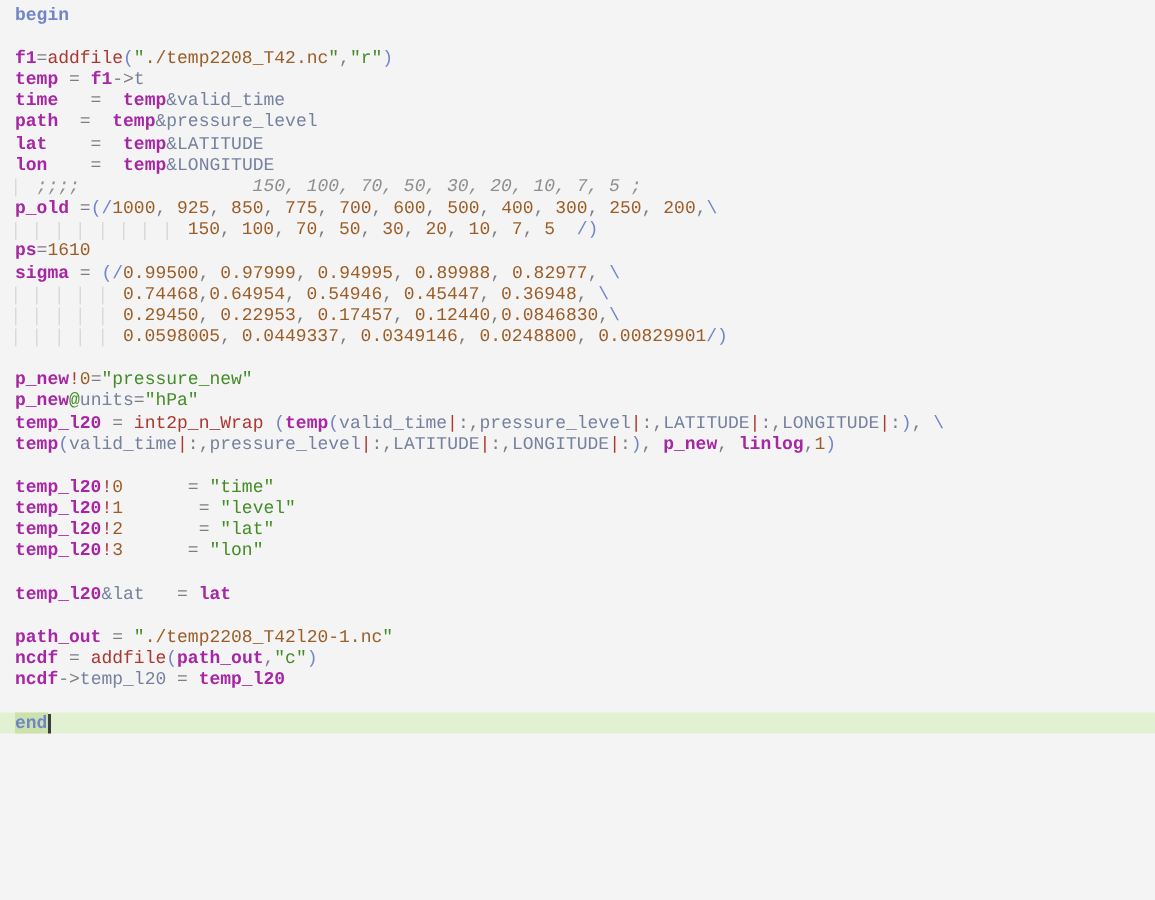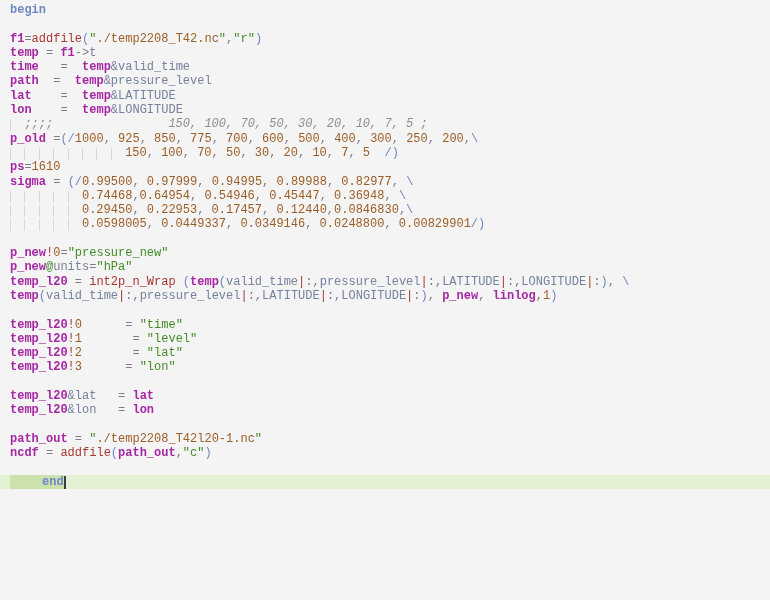--- a/index.html
+++ b/index.html
@@ -74,19 +74,19 @@
     <div class="line"><span class="tk-var" style="color: rgb(166, 38, 164);">p_new</span><span class="tk-at" style="color: rgb(68, 140, 39);">@</span><span class="tk-mem" style="color: rgb(118, 129, 158);">units</span><span class="tk-op" style="color: rgb(125, 125, 133);">=</span><span class="tk-str" style="color: rgb(68, 140, 39);">"hPa"</span></div>
     <div class="line"><span class="tk-var" style="color: rgb(166, 38, 164);">temp_l20</span><span class="tk-op" style="color: rgb(125, 125, 133);"> = </span><span class="tk-fn" style="color: rgb(170, 55, 49);">int2p_n_Wrap</span><span class="tk-txt" style="color: rgb(51, 51, 51);"> </span><span class="tk-par" style="color: rgb(113, 134, 199);">(</span><span class="tk-var" style="color: rgb(166, 38, 164);">temp</span><span class="tk-par" style="color: rgb(113, 134, 199);">(</span><span class="tk-mem" style="color: rgb(118, 129, 158);">valid_time</span><span class="tk-red" style="color: rgb(170, 55, 49);">|</span><span class="tk-op" style="color: rgb(125, 125, 133);">:,</span><span class="tk-mem" style="color: rgb(118, 129, 158);">pressure_level</span><span class="tk-red" style="color: rgb(170, 55, 49);">|</span><span class="tk-op" style="color: rgb(125, 125, 133);">:,</span><span class="tk-mem" style="color: rgb(118, 129, 158);">LATITUDE</span><span class="tk-red" style="color: rgb(170, 55, 49);">|</span><span class="tk-op" style="color: rgb(125, 125, 133);">:,</span><span class="tk-mem" style="color: rgb(118, 129, 158);">LONGITUDE</span><span class="tk-red" style="color: rgb(170, 55, 49);">|</span><span class="tk-op" style="color: rgb(125, 125, 133);">:</span><span class="tk-par" style="color: rgb(113, 134, 199);">)</span><span class="tk-op" style="color: rgb(125, 125, 133);">, </span><span class="tk-par" style="color: rgb(113, 134, 199);">\</span></div>
     <div class="line"><span class="tk-var" style="color: rgb(166, 38, 164);">temp</span><span class="tk-par" style="color: rgb(113, 134, 199);">(</span><span class="tk-mem" style="color: rgb(118, 129, 158);">valid_time</span><span class="tk-red" style="color: rgb(170, 55, 49);">|</span><span class="tk-op" style="color: rgb(125, 125, 133);">:,</span><span class="tk-mem" style="color: rgb(118, 129, 158);">pressure_level</span><span class="tk-red" style="color: rgb(170, 55, 49);">|</span><span class="tk-op" style="color: rgb(125, 125, 133);">:,</span><span class="tk-mem" style="color: rgb(118, 129, 158);">LATITUDE</span><span class="tk-red" style="color: rgb(170, 55, 49);">|</span><span class="tk-op" style="color: rgb(125, 125, 133);">:,</span><span class="tk-mem" style="color: rgb(118, 129, 158);">LONGITUDE</span><span class="tk-red" style="color: rgb(170, 55, 49);">|</span><span class="tk-op" style="color: rgb(125, 125, 133);">:</span><span class="tk-par" style="color: rgb(113, 134, 199);">)</span><span class="tk-op" style="color: rgb(125, 125, 133);">, </span><span class="tk-var" style="color: rgb(166, 38, 164);">p_new</span><span class="tk-op" style="color: rgb(125, 125, 133);">, </span><span class="tk-var" style="color: rgb(166, 38, 164);">linlog</span><span class="tk-op" style="color: rgb(125, 125, 133);">,</span><span class="tk-num" style="color: rgb(156, 93, 39);">1</span><span class="tk-par" style="color: rgb(113, 134, 199);">)</span></div>
     <div class="line"></div>
     <div class="line"><span class="tk-var" style="color: rgb(166, 38, 164);">temp_l20</span><span class="tk-red" style="color: rgb(170, 55, 49);">!</span><span class="tk-num" style="color: rgb(156, 93, 39);">0</span><span class="tk-txt" style="color: rgb(51, 51, 51);">      </span><span class="tk-op" style="color: rgb(125, 125, 133);">= </span><span class="tk-str" style="color: rgb(68, 140, 39);">"time"</span></div>
     <div class="line"><span class="tk-var" style="color: rgb(166, 38, 164);">temp_l20</span><span class="tk-red" style="color: rgb(170, 55, 49);">!</span><span class="tk-num" style="color: rgb(156, 93, 39);">1</span><span class="tk-txt" style="color: rgb(51, 51, 51);">       </span><span class="tk-op" style="color: rgb(125, 125, 133);">= </span><span class="tk-str" style="color: rgb(68, 140, 39);">"level"</span></div>
     <div class="line"><span class="tk-var" style="color: rgb(166, 38, 164);">temp_l20</span><span class="tk-red" style="color: rgb(170, 55, 49);">!</span><span class="tk-num" style="color: rgb(156, 93, 39);">2</span><span class="tk-txt" style="color: rgb(51, 51, 51);">       </span><span class="tk-op" style="color: rgb(125, 125, 133);">= </span><span class="tk-str" style="color: rgb(68, 140, 39);">"lat"</span></div>
     <div class="line"><span class="tk-var" style="color: rgb(166, 38, 164);">temp_l20</span><span class="tk-red" style="color: rgb(170, 55, 49);">!</span><span class="tk-num" style="color: rgb(156, 93, 39);">3</span><span class="tk-txt" style="color: rgb(51, 51, 51);">      </span><span class="tk-op" style="color: rgb(125, 125, 133);">= </span><span class="tk-str" style="color: rgb(68, 140, 39);">"lon"</span></div>
     <div class="line"></div>
     <div class="line"><span class="tk-var" style="color: rgb(166, 38, 164);">temp_l20</span><span class="tk-mem" style="color: rgb(118, 129, 158);">&amp;lat</span><span class="tk-txt" style="color: rgb(51, 51, 51);">   </span><span class="tk-op" style="color: rgb(125, 125, 133);">= </span><span class="tk-var" style="color: rgb(166, 38, 164);">lat</span></div>
-    <div class="line"><span class="tk-var" style="color: rgb(166, 38, 164);">temp_l20</span><span class="tk-mem" style="color: rgb(118, 129, 158);">&amp;lon</span><span class="tk-txt" style="color: rgb(51, 51, 51);">   </span><span class="tk-op" style="color: rgb(125, 125, 133);">= </span><span class="tk-var" style="color: rgb(166, 38, 164);">lon</span></div>
     <div class="line"></div>
     <div class="line"><span class="tk-var" style="color: rgb(166, 38, 164);">path_out</span><span class="tk-op" style="color: rgb(125, 125, 133);"> = </span><span class="tk-str" style="color: rgb(68, 140, 39);">"</span><span class="tk-path" style="color: rgb(156, 93, 39);">./temp2208_T42l20-1.nc</span><span class="tk-str" style="color: rgb(68, 140, 39);">"</span></div>
     <div class="line"><span class="tk-var" style="color: rgb(166, 38, 164);">ncdf</span><span class="tk-op" style="color: rgb(125, 125, 133);"> = </span><span class="tk-fn" style="color: rgb(170, 55, 49);">addfile</span><span class="tk-par" style="color: rgb(113, 134, 199);">(</span><span class="tk-var" style="color: rgb(166, 38, 164);">path_out</span><span class="tk-op" style="color: rgb(125, 125, 133);">,</span><span class="tk-str" style="color: rgb(68, 140, 39);">"c"</span><span class="tk-par" style="color: rgb(113, 134, 199);">)</span></div>
+    <div class="line"><span class="tk-var" style="color: rgb(166, 38, 164);">ncdf</span><span class="tk-op" style="color: rgb(125, 125, 133);">-&gt;</span><span class="tk-mem" style="color: rgb(118, 129, 158);">temp_l20</span><span class="tk-op" style="color: rgb(125, 125, 133);"> = </span><span class="tk-var" style="color: rgb(166, 38, 164);">temp_l20</span></div>
     <div class="line"></div>
-    <div class="line current"><span class="tk-kw word-hl" style="color: rgb(113, 134, 199); padding-left: 32px;">end</span><span class="cursor"></span></div>
+    <div class="line current"><span class="tk-kw word-hl" style="color: rgb(113, 134, 199);">end</span><span class="cursor"></span></div>
   </div>
 
 </body></html>

